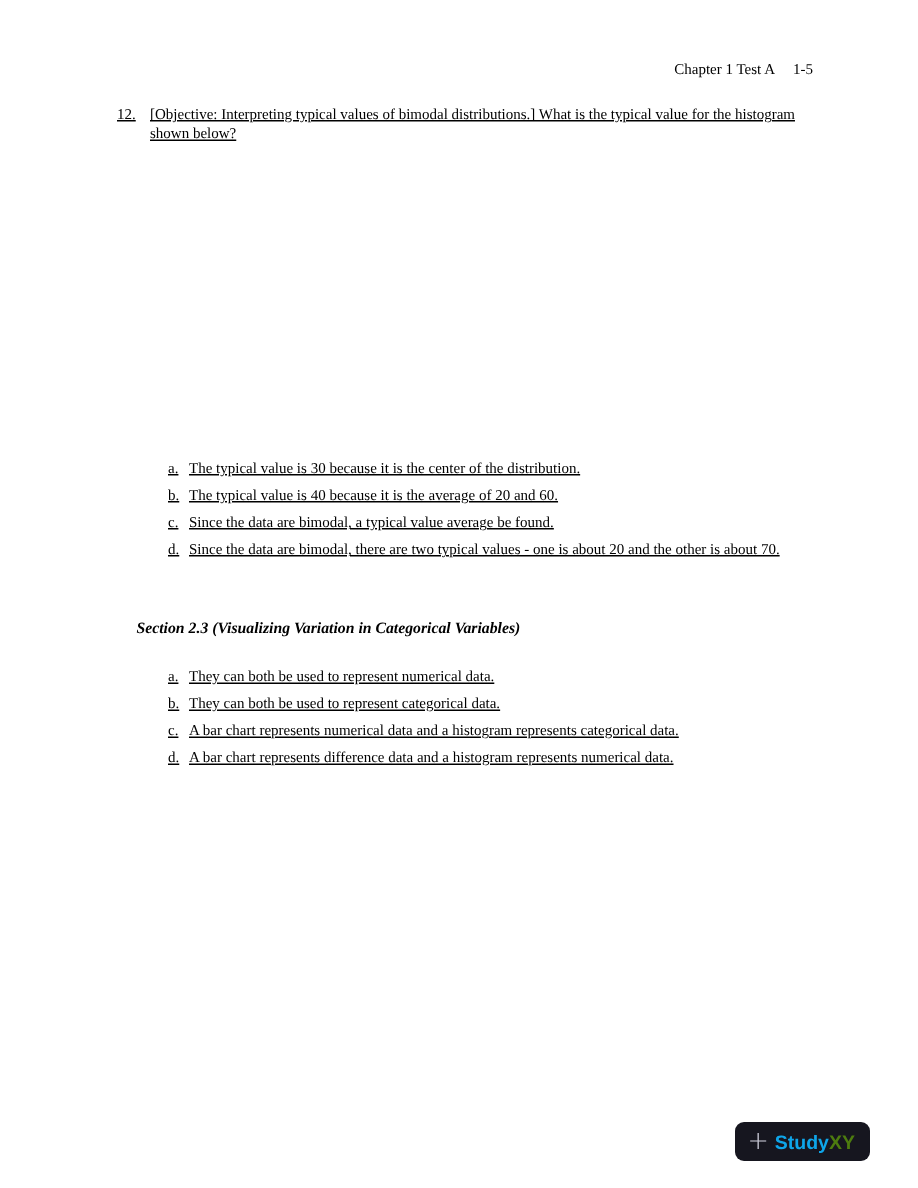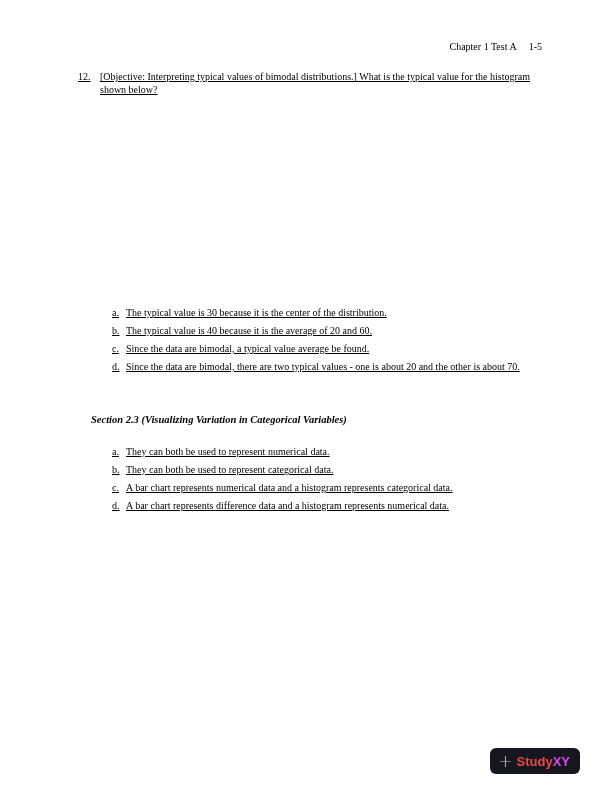--- a/index.html
+++ b/index.html
@@ -153,17 +153,17 @@
       </div>
       <div class="choice">
         <span class="c-label">d.</span>
         <span class="c-text">A bar chart represents difference data and a histogram represents numerical data.</span>
       </div>
     </div>
   </div>
 
   <div class="logo-badge" style="background: rgb(22, 22, 31);">
     <span class="logo-plus" style="color: rgb(201, 201, 214);">+</span>
-    <span class="logo-study" style="color: #ef4444;">Study</span>
-      <span class="logo-xy" style="color: #d946ef;">XY</span>
+    <span class="logo-study" style="color: #0ea5e9;">Study</span>
+      <span class="logo-xy" style="color: #4d7c0f;">XY</span>
   </div>
 
 </div>
 
 </body></html>

